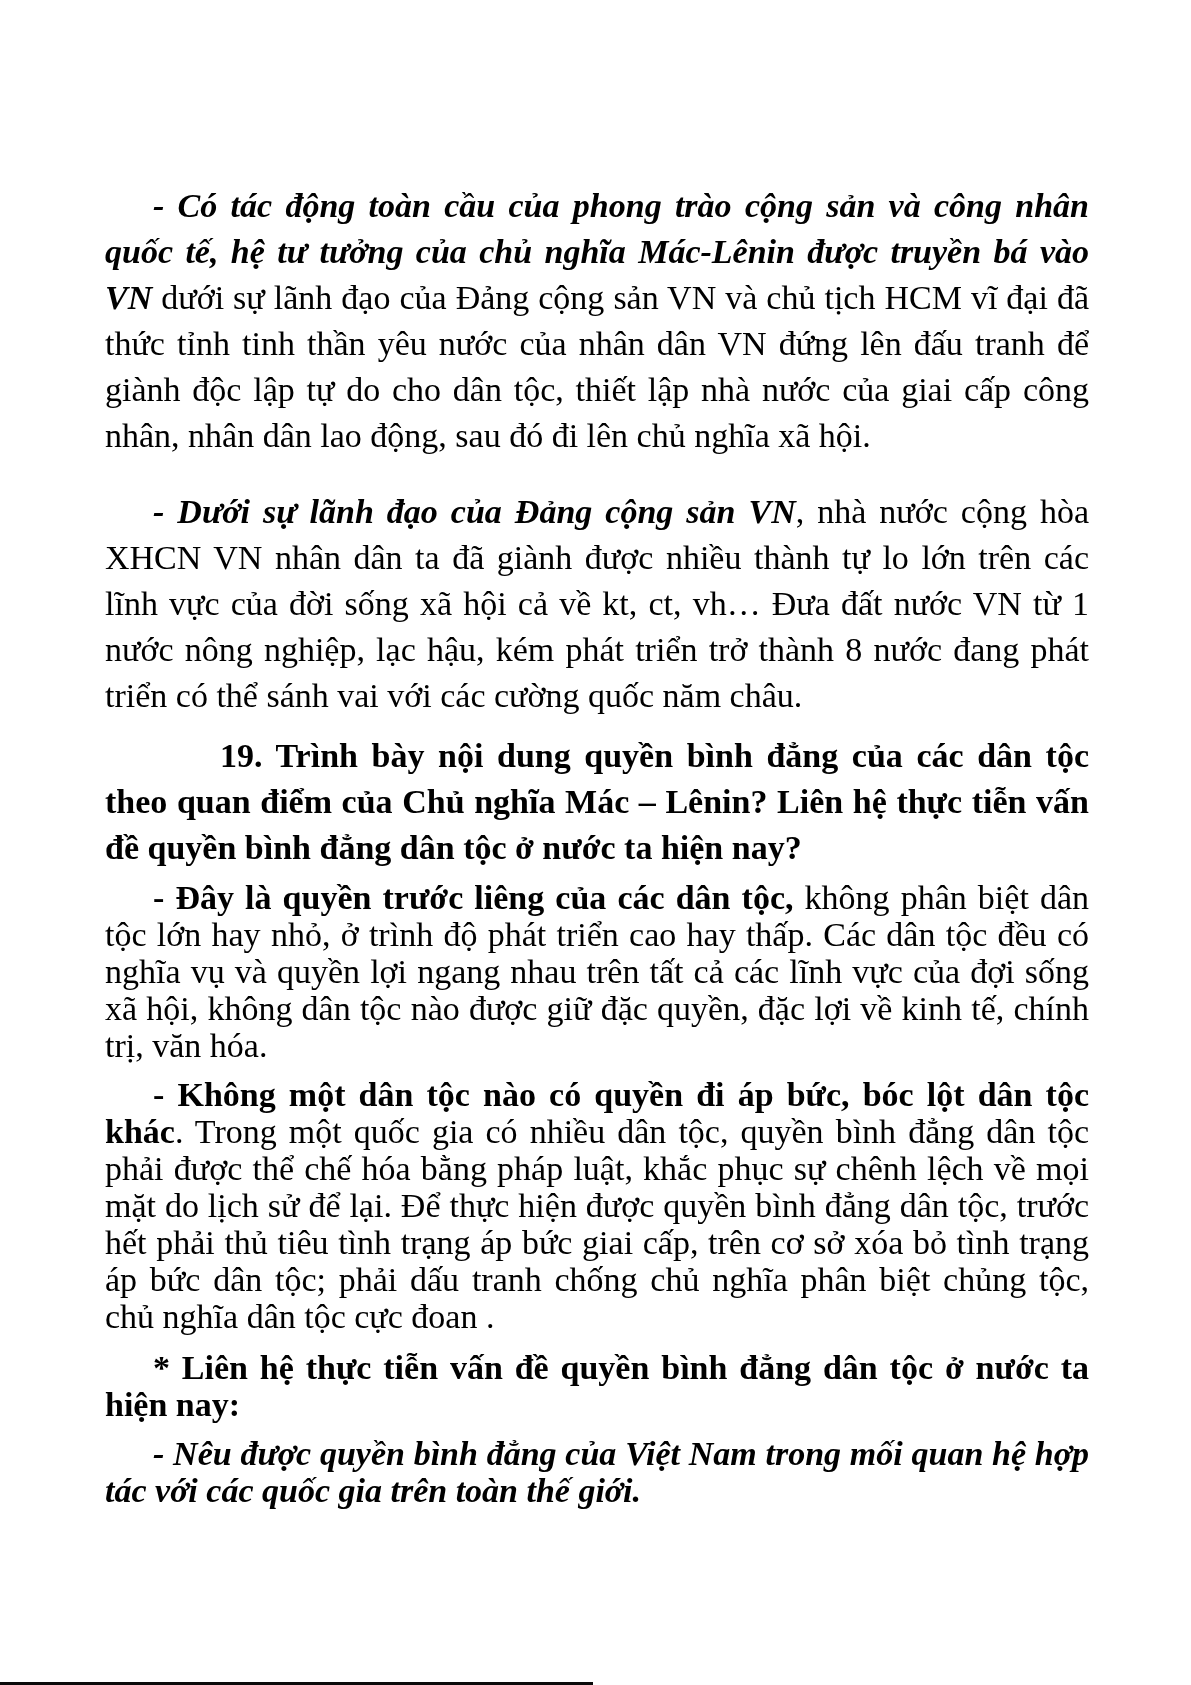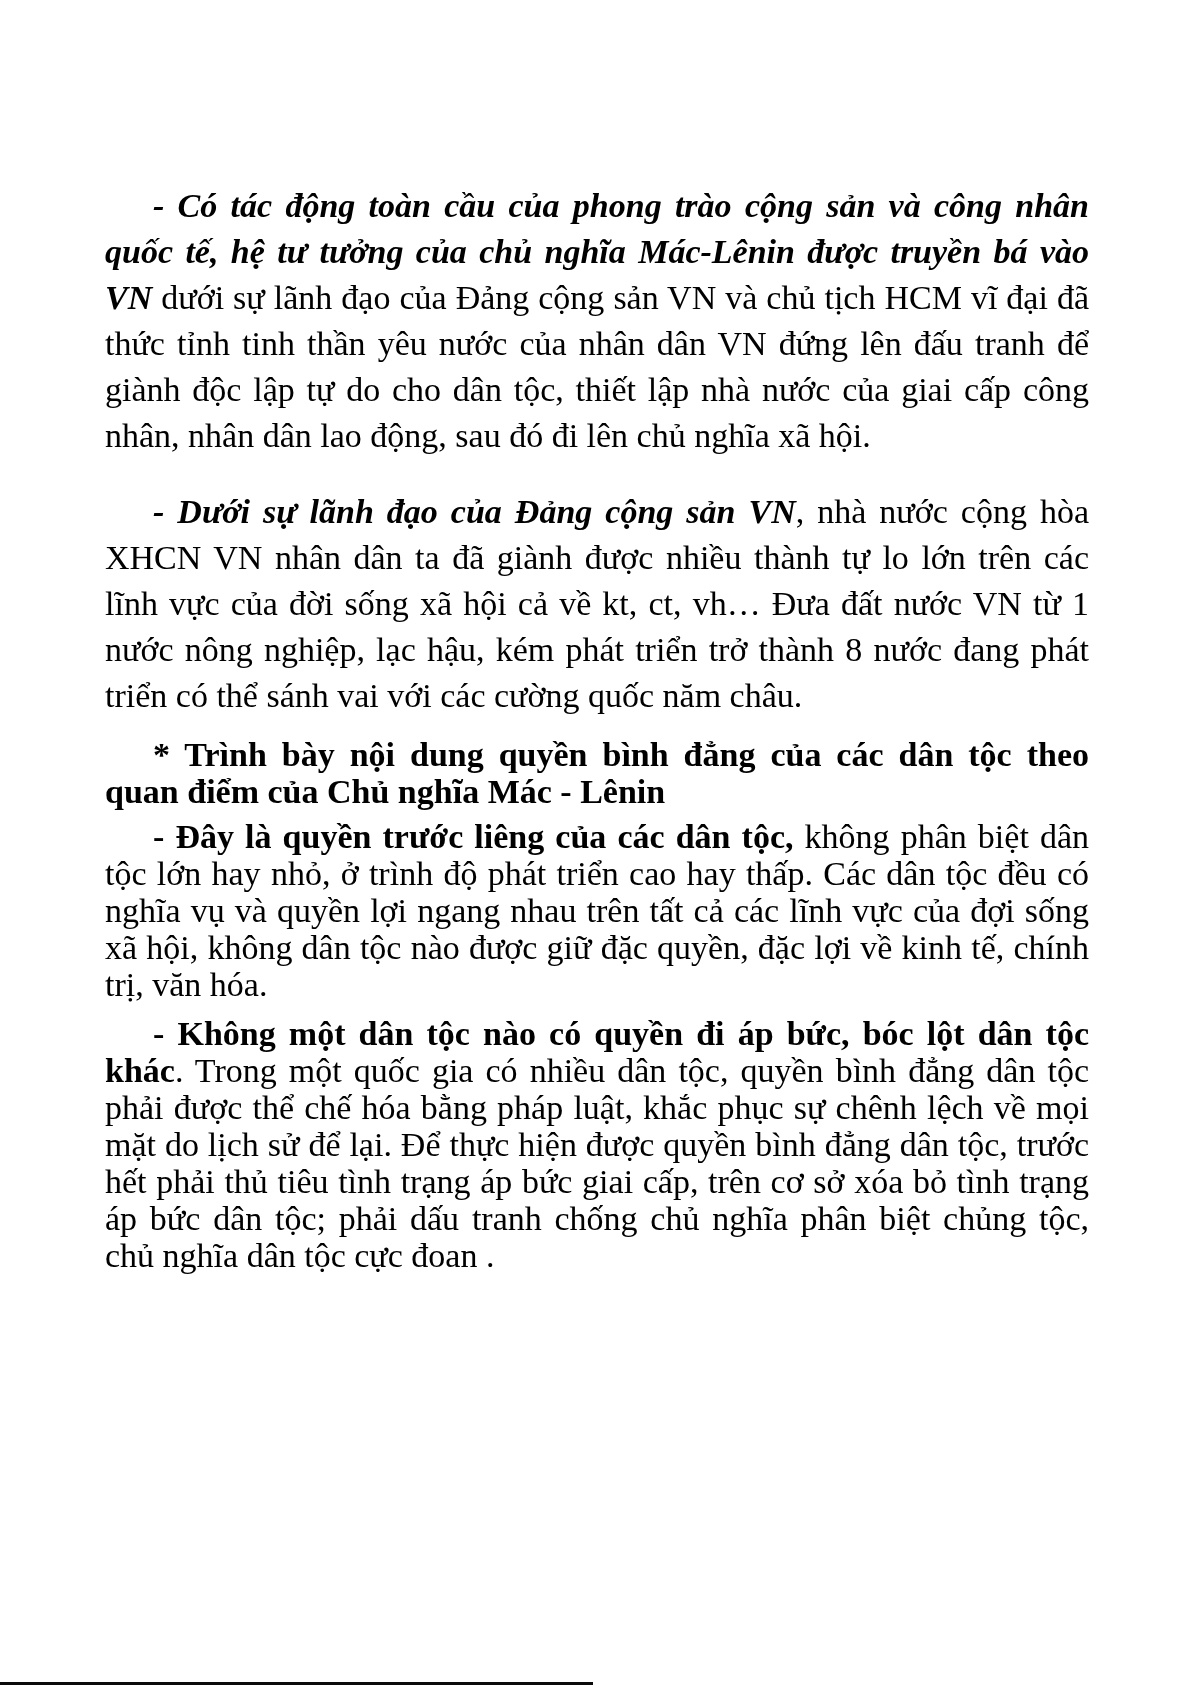--- a/index.html
+++ b/index.html
@@ -67,26 +67,28 @@
 </style>
 </head>
 <body>
 
 <div class="doc">
 
   <p class="lh-a"><span class="bi">- Có tác động toàn cầu của phong trào cộng sản và công nhân quốc tế, hệ tư tưởng của chủ nghĩa Mác-Lênin  được truyền bá vào VN</span><span> dưới sự lãnh đạo của Đảng cộng sản VN và chủ tịch HCM vĩ đại đã thức tỉnh tinh thần yêu nước của nhân dân VN đứng lên đấu tranh để giành độc lập tự do cho dân tộc, thiết lập nhà nước của giai cấp công nhân, nhân dân lao động, sau đó đi lên chủ nghĩa xã hội.</span></p>
 
   <p class="lh-a mt-30"><span class="bi">- Dưới sự lãnh đạo của Đảng cộng sản VN</span><span>, nhà nước cộng hòa XHCN VN nhân dân ta đã giành được nhiều thành tự lo lớn trên các lĩnh vực của đời sống xã hội cả về kt, ct, vh… Đưa đất nước VN từ 1 nước nông nghiệp, lạc hậu, kém phát triển trở thành 8 nước đang phát triển có thể sánh vai với các cường quốc năm châu.</span></p>
 
+  <p class="lh-a mt-14 question-heading">19. Trình bày nội dung quyền bình đẳng của các dân tộc theo quan điểm của Chủ nghĩa Mác – Lênin? Liên hệ thực tiễn vấn đề quyền bình đẳng dân tộc ở nước ta hiện nay?</p>
 
-  <p class="lh-b mt-17 sub-heading">* Trình bày nội dung quyền bình đẳng của các dân tộc theo quan điểm của Chủ nghĩa Mác - Lênin</p>
 
   <p class="lh-b mt-8"><span class="b">- Đây là quyền trước liêng của các dân tộc,</span><span> không phân biệt dân tộc lớn hay nhỏ, ở trình độ phát triển cao hay thấp. Các dân tộc đều có nghĩa vụ và quyền lợi ngang nhau trên tất cả các lĩnh vực của đợi sống xã hội, không dân tộc nào được giữ đặc quyền, đặc lợi về kinh tế, chính trị, văn hóa.</span></p>
 
   <p class="lh-b mt-12"><span class="b">- Không một dân tộc nào có quyền đi áp bức, bóc lột dân tộc khác</span><span>. Trong một quốc gia có nhiều dân tộc, quyền bình đẳng dân tộc phải được thể chế hóa bằng pháp luật, khắc phục sự chênh lệch về mọi mặt do lịch sử để lại. Để thực hiện được quyền bình đẳng dân tộc, trước hết phải thủ tiêu tình trạng áp bức giai cấp, trên cơ sở xóa bỏ tình trạng áp bức dân tộc; phải dấu tranh chống chủ nghĩa phân biệt chủng tộc, chủ nghĩa dân tộc cực đoan .</span></p>
 
 
+  <p class="lh-b mt-14 sub-heading">* Liên hệ thực tiễn vấn đề quyền bình đẳng dân tộc ở nước ta hiện nay:</p>
 
+  <p class="lh-b mt-12 bi">- Nêu được quyền bình đẳng của Việt Nam trong mối quan hệ hợp tác với các quốc gia trên toàn thế giới.</p>
 
 </div>
 
 <div class="page-edge-bar"></div>
 <div class="page-edge-noise"></div>
 
 </body></html>

